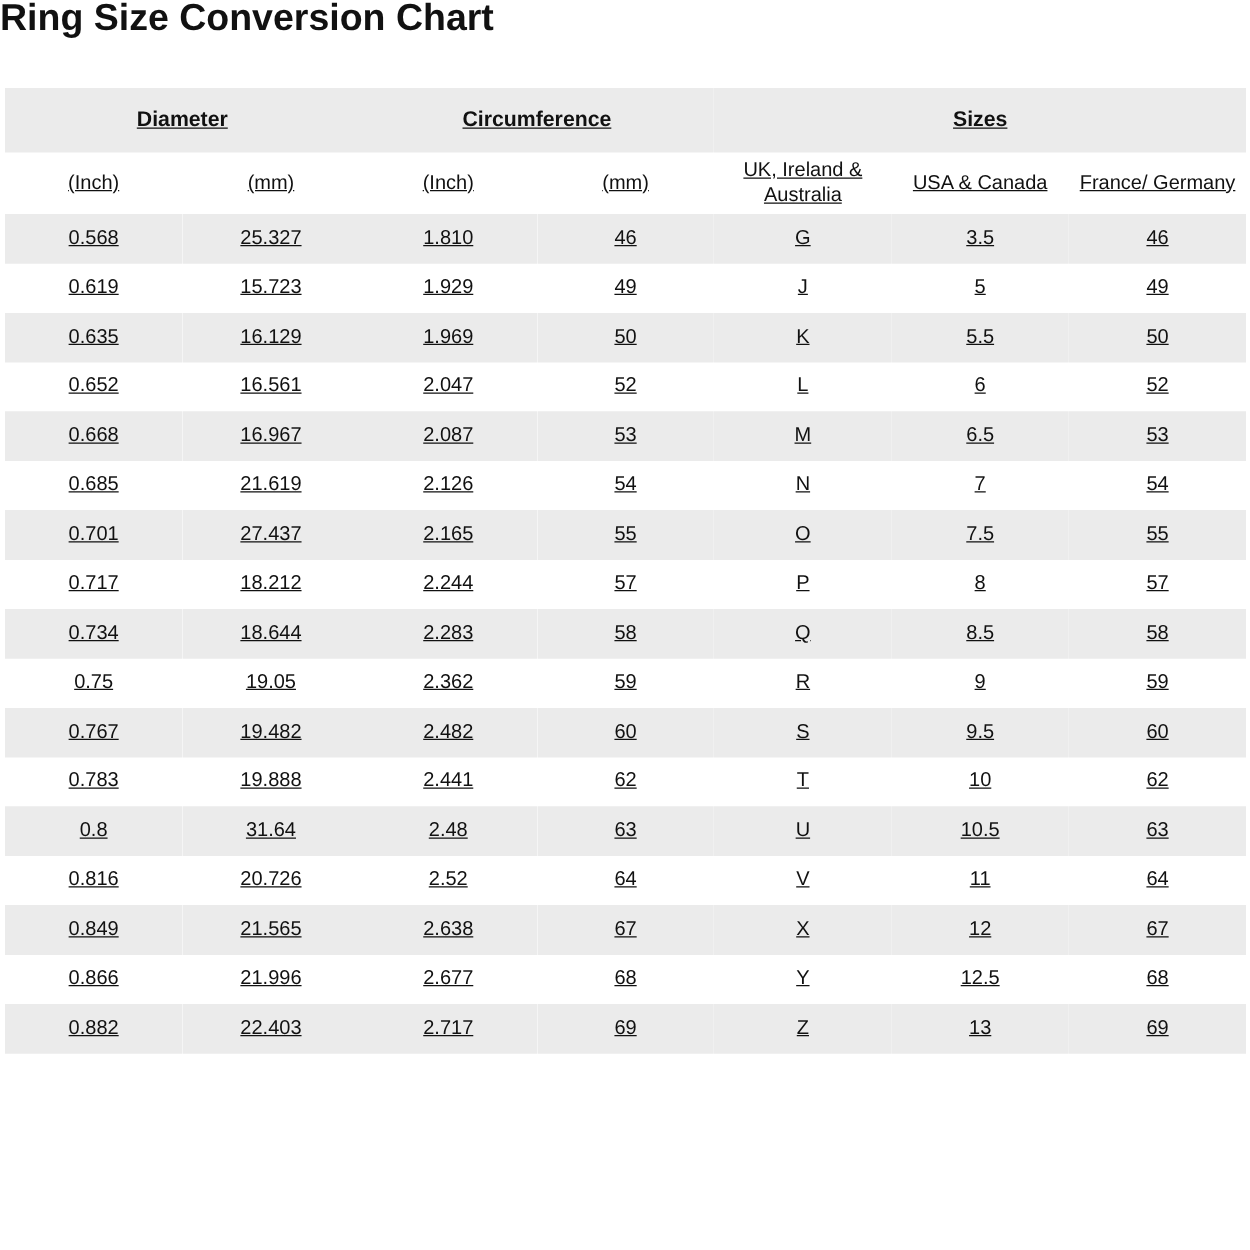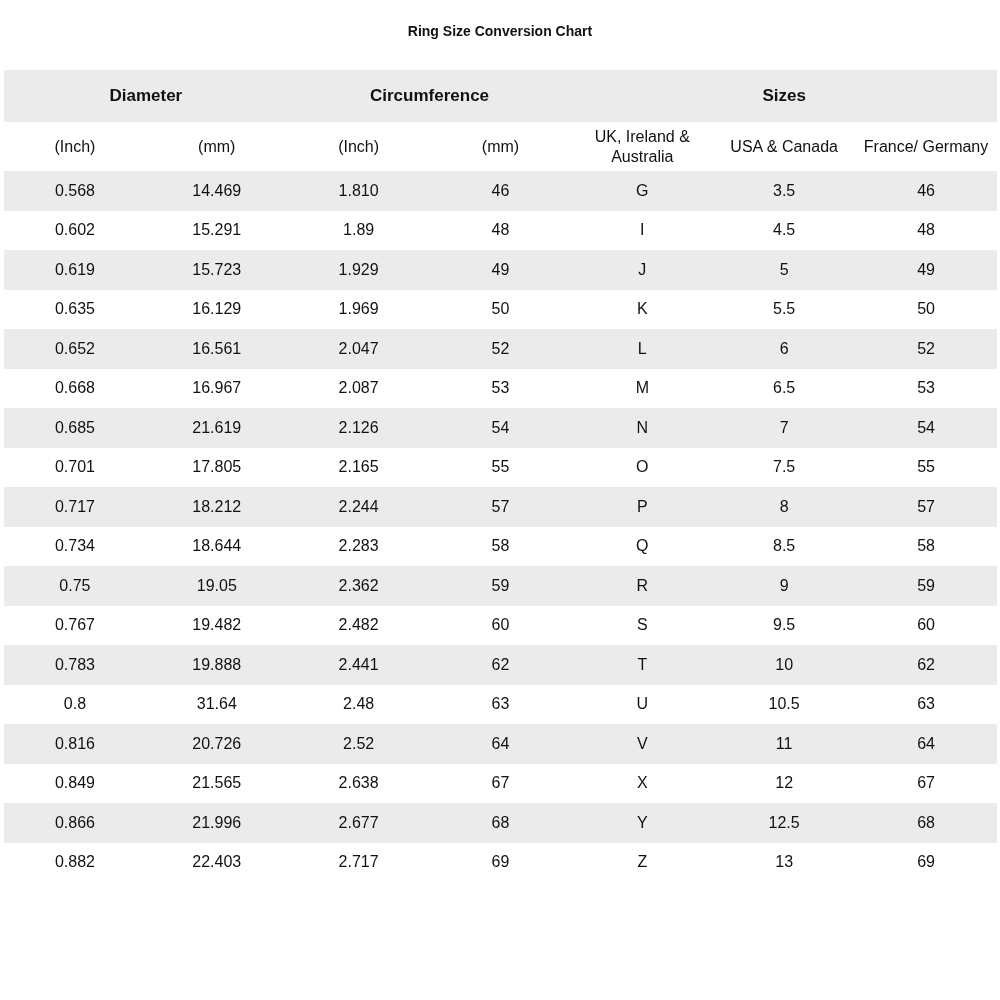--- a/index.html
+++ b/index.html
@@ -13,33 +13,33 @@
     padding: 0;
     width: 1000px;
     height: 1000px;
     background: var(--bg);
     font-family: "Liberation Sans", sans-serif;
     color: var(--text);
     overflow: hidden;
   }
   .title {
     margin: 0;
-    padding-top: 18px;
+    padding-top: 2px;
     height: 26px;
     line-height: 26px;
-    text-align: center;
-    font-size: 14px;
+    font-size: 30px;
     font-weight: bold;
     color: var(--text);
   }
   table.conv-table {
     margin: 44px 3px 0 4px;
     width: 993px;
     border-collapse: collapse;
     table-layout: fixed;
+    text-decoration: underline;
   }
   table.conv-table th,
   table.conv-table td {
     padding: 0;
     text-align: center;
     vertical-align: middle;
     overflow: hidden;
   }
   tr.group-row th {
     height: 52px;
@@ -90,35 +90,26 @@
         <th>(Inch)</th>
         <th>(mm)</th>
         <th>UK, Ireland &amp; Australia</th>
         <th>USA &amp; Canada</th>
         <th>France/ Germany</th>
       </tr>
   </thead>
   <tbody id="table-body">
       <tr>
         <td>0.568</td>
-        <td>14.469</td>
+        <td>25.327</td>
         <td>1.810</td>
         <td>46</td>
         <td>G</td>
         <td>3.5</td>
         <td>46</td>
-      </tr>
-      <tr>
-        <td>0.602</td>
-        <td>15.291</td>
-        <td>1.89</td>
-        <td>48</td>
-        <td>I</td>
-        <td>4.5</td>
-        <td>48</td>
       </tr>
       <tr>
         <td>0.619</td>
         <td>15.723</td>
         <td>1.929</td>
         <td>49</td>
         <td>J</td>
         <td>5</td>
         <td>49</td>
       </tr>
@@ -153,21 +144,21 @@
         <td>0.685</td>
         <td>21.619</td>
         <td>2.126</td>
         <td>54</td>
         <td>N</td>
         <td>7</td>
         <td>54</td>
       </tr>
       <tr>
         <td>0.701</td>
-        <td>17.805</td>
+        <td>27.437</td>
         <td>2.165</td>
         <td>55</td>
         <td>O</td>
         <td>7.5</td>
         <td>55</td>
       </tr>
       <tr>
         <td>0.717</td>
         <td>18.212</td>
         <td>2.244</td>

